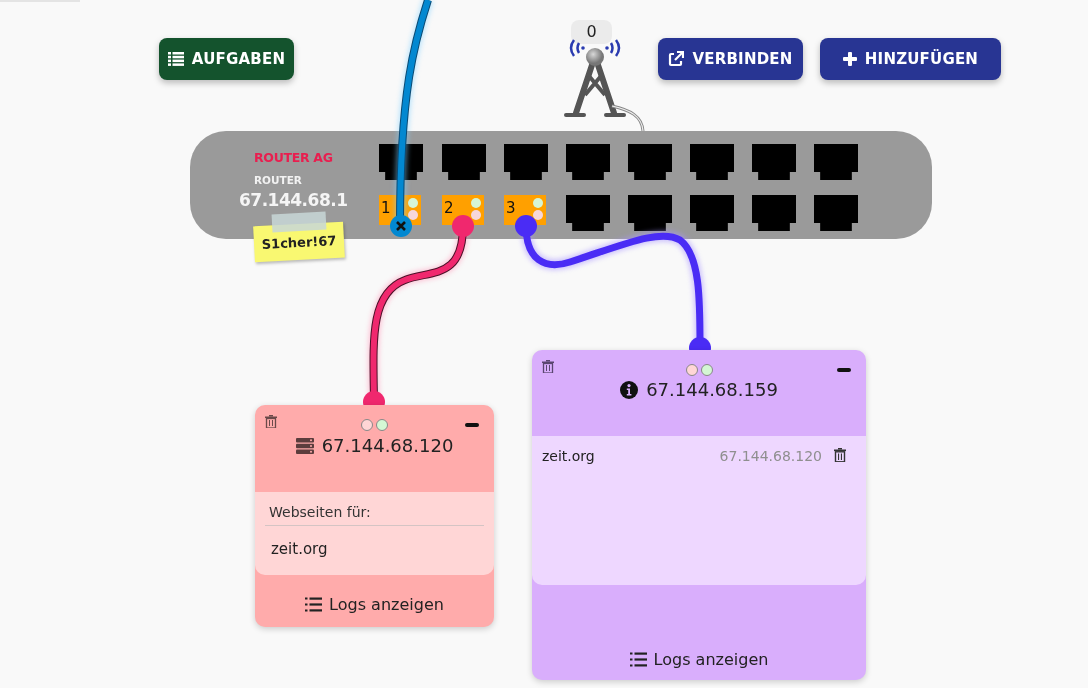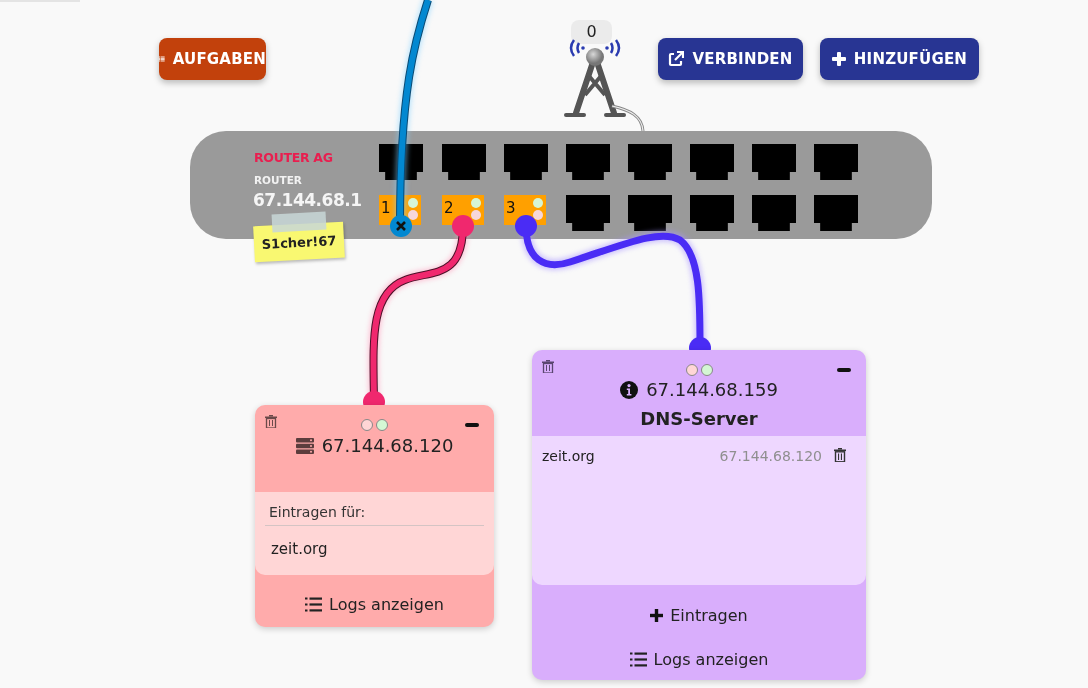--- a/index.html
+++ b/index.html
@@ -10,39 +10,39 @@
     font-family: "DejaVu Sans", sans-serif;
     color: #222;
   }
   .topline { position: absolute; left: 0; top: 0; width: 80px; height: 2px; background: #e4e4e4; }
   .btn {
     position: absolute; height: 42px; border-radius: 8px;
     color: #fff; font-weight: bold; font-size: 15px; letter-spacing: 0.2px;
     display: flex; align-items: center; justify-content: center; gap: 8px;
     box-shadow: 0 3px 6px rgba(0,0,0,0.25); cursor: pointer;
   }
-  .btn-orange { background: #c2410c; left: 159px; top: 38px; width: 107px; }
+  .btn-orange { background: #14532d; left: 159px; top: 38px; width: 135px; }
   .btn-navy { background: #283593; }
   #btn-verbinden { left: 658px; top: 38px; width: 145px; }
-  #btn-add { left: 820px; top: 38px; width: 159px; }
+  #btn-add { left: 820px; top: 38px; width: 181px; }
   .btn svg { display: block; }
 
   .tower { position: absolute; left: 560px; top: 20px; width: 70px; height: 100px; }
   .tower-count {
     position: absolute; left: 571px; top: 20px; width: 41px; height: 24px;
     background: #ebebeb; border-radius: 8px; font-size: 16px; text-align: center; line-height: 24px;
   }
 
   .router {
     position: absolute; left: 190px; top: 131px; width: 742px; height: 108px;
     background: #9a9a9a; border-radius: 36px;
   }
   .router-brand { position: absolute; left: 254px; top: 150px; color: #e91e4f; font-weight: bold; font-size: 12.5px; letter-spacing: -0.3px; }
   .router-type { position: absolute; left: 254px; top: 174px; color: #f2f2f2; font-weight: bold; font-size: 10.5px; }
-  .router-ip { position: absolute; left: 253px; top: 190px; color: #f5f5f5; font-weight: bold; font-size: 17px; letter-spacing: -0.5px; }
+  .router-ip { position: absolute; left: 239px; top: 190px; color: #f5f5f5; font-weight: bold; font-size: 17px; letter-spacing: -0.5px; }
   .sticky {
     position: absolute; left: 254px; top: 224px; width: 90px; height: 36px;
     background: #f9f871; transform: rotate(-3deg); box-shadow: 1px 2px 3px rgba(0,0,0,0.25);
     font-size: 13px; font-weight: bold; text-align: center; line-height: 38px; color: #222;
   }
   .tape { position: absolute; left: 272px; top: 213px; width: 54px; height: 18px; background: rgba(200,215,215,0.85); transform: rotate(-3deg); }
 
   .port {
     position: absolute; width: 44px; height: 36px; background: #000;
     clip-path: polygon(0 0,100% 0,100% 78%,86% 78%,86% 100%,14% 100%,14% 78%,0 78%);
@@ -220,21 +220,21 @@
       <rect x="0" y="0" width="18" height="4.4" rx="1" fill="#5c3d3d"></rect>
         <rect x="0" y="5.8" width="18" height="4.4" rx="1" fill="#5c3d3d"></rect>
         <rect x="0" y="11.6" width="18" height="4.4" rx="1" fill="#5c3d3d"></rect>
       <circle cx="15" cy="2.2" r="1" fill="#ffabab"></circle>
         <circle cx="15" cy="8" r="1" fill="#ffabab"></circle>
         <circle cx="15" cy="13.8" r="1" fill="#ffabab"></circle>
     </svg>
     <span>67.144.68.120</span>
   </div>
   <div class="web-body">
-    <div class="web-label">Eintragen für:</div>
+    <div class="web-label">Webseiten für:</div>
     <div class="web-divider"></div>
     <div class="web-site">zeit.org</div>
   </div>
   <div class="footer-btn" style="top:190px">
     <svg width="17" height="15" viewBox="0 0 17 15">
       <rect x="0" y="0.5" width="2.5" height="2" fill="#222"></rect>
         <rect x="0" y="6.5" width="2.5" height="2" fill="#222"></rect>
         <rect x="0" y="12.5" width="2.5" height="2" fill="#222"></rect>
       <rect x="4.5" y="0.5" width="12.5" height="2.2" fill="#222"></rect>
         <rect x="4.5" y="6.4" width="12.5" height="2.2" fill="#222"></rect>
@@ -258,41 +258,33 @@
   </div>
   <div class="minimize"></div>
   <div class="card-ip" style="top:29px">
     <svg width="18" height="18" viewBox="0 0 18 18">
       <circle cx="9" cy="9" r="9" fill="#111"></circle>
       <circle cx="9" cy="4.6" r="1.6" fill="#d9aefc"></circle>
       <path d="M6.8 7.5h3.2v5.5h1.4v1.6H6.8V13h1.4V9.1H6.8z" fill="#d9aefc"></path>
     </svg>
     <span>67.144.68.159</span>
   </div>
-  <div class="card-title" style="top:58px">DNS-Server</div>
   <div class="dns-body">
     <div class="dns-row">
       <span class="dns-domain">zeit.org</span>
       <span class="dns-ip">67.144.68.120</span>
       <svg class="dns-del" width="12" height="14" viewBox="0 0 12 14">
         <rect x="0" y="1.5" width="12" height="1.6" fill="#333"></rect>
           <rect x="4" y="0" width="4" height="1.5" fill="#333"></rect>
         <rect x="1.5" y="3.8" width="9" height="10" fill="none" stroke="#333" stroke-width="1.4"></rect>
         <rect x="4" y="5.5" width="1.1" height="6.5" fill="#333"></rect>
           <rect x="6.9" y="5.5" width="1.1" height="6.5" fill="#333"></rect>
       </svg>
     </div>
   </div>
-  <div class="footer-btn" style="top:256px">
-    <svg width="13" height="13" viewBox="0 0 13 13">
-      <rect x="4.8" y="0" width="3.4" height="13" fill="#111"></rect>
-        <rect x="0" y="4.8" width="13" height="3.4" fill="#111"></rect>
-    </svg>
-    <span>Eintragen</span>
-  </div>
   <div class="footer-btn" style="top:300px">
     <svg width="17" height="15" viewBox="0 0 17 15">
       <rect x="0" y="0.5" width="2.5" height="2" fill="#222"></rect>
         <rect x="0" y="6.5" width="2.5" height="2" fill="#222"></rect>
         <rect x="0" y="12.5" width="2.5" height="2" fill="#222"></rect>
       <rect x="4.5" y="0.5" width="12.5" height="2.2" fill="#222"></rect>
         <rect x="4.5" y="6.4" width="12.5" height="2.2" fill="#222"></rect>
         <rect x="4.5" y="12.3" width="12.5" height="2.2" fill="#222"></rect>
     </svg>
     <span>Logs anzeigen</span>

